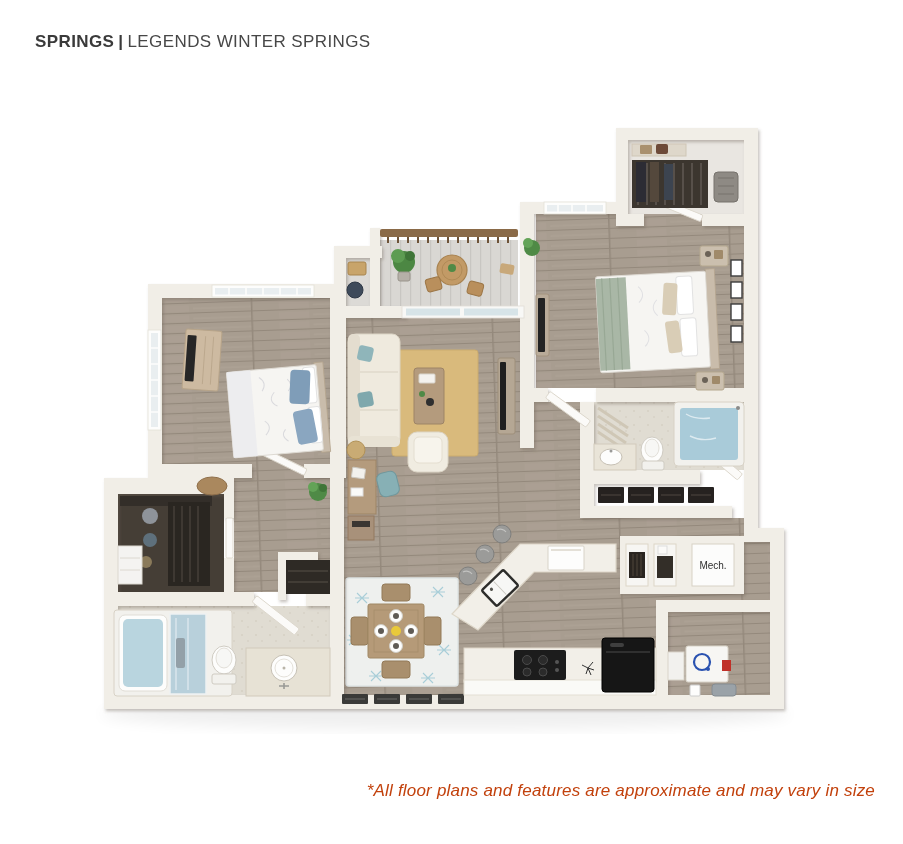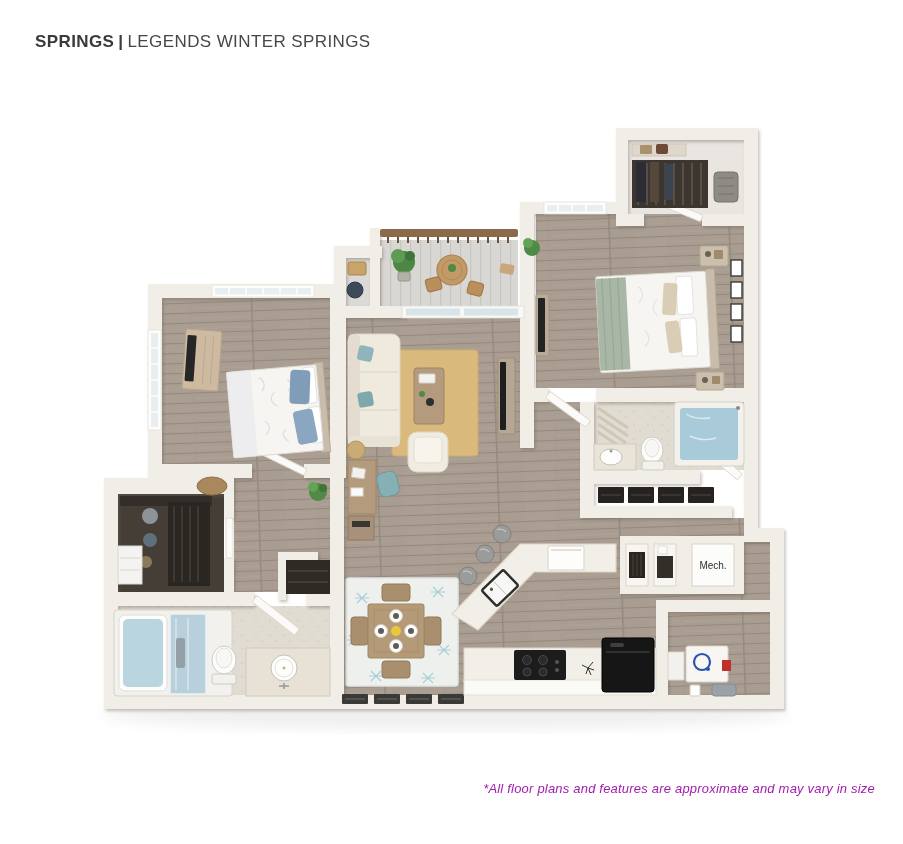--- a/index.html
+++ b/index.html
@@ -3,22 +3,22 @@
 <meta charset="utf-8">
 <style>
   html,body{margin:0;padding:0;background:#ffffff;}
   body{width:903px;height:844px;position:relative;overflow:hidden;
        font-family:"Liberation Sans",sans-serif;}
   .header{position:absolute;left:35px;top:32px;font-size:17px;letter-spacing:.4px;
           color:#3a3a3a;white-space:nowrap;}
   .header .primary{font-weight:700;}
   .header .sep{font-weight:700;padding:0 4px;}
   .header .secondary{font-weight:400;color:#474747;margin-top:43px;}
-  .footer{position:absolute;right:28px;top:781px;font-size:13px;font-style:italic;
-          color:#a21caf;letter-spacing:.2px;white-space:nowrap;}
+  .footer{position:absolute;right:28px;top:781px;font-size:17px;font-style:italic;
+          color:#c2410c;letter-spacing:.2px;white-space:nowrap;}
   svg.plan{position:absolute;left:0;top:0;}
   text{font-family:"Liberation Sans",sans-serif;}
 </style>
 </head>
 <body>
 
 <div class="header">
   <span class="primary">SPRINGS</span><span class="sep">|</span><span class="secondary">LEGENDS WINTER SPRINGS</span>
 </div>
 

